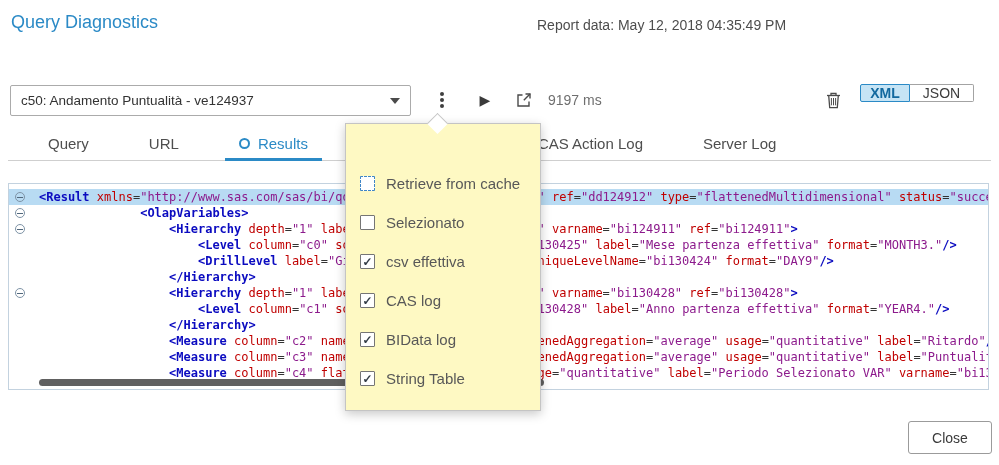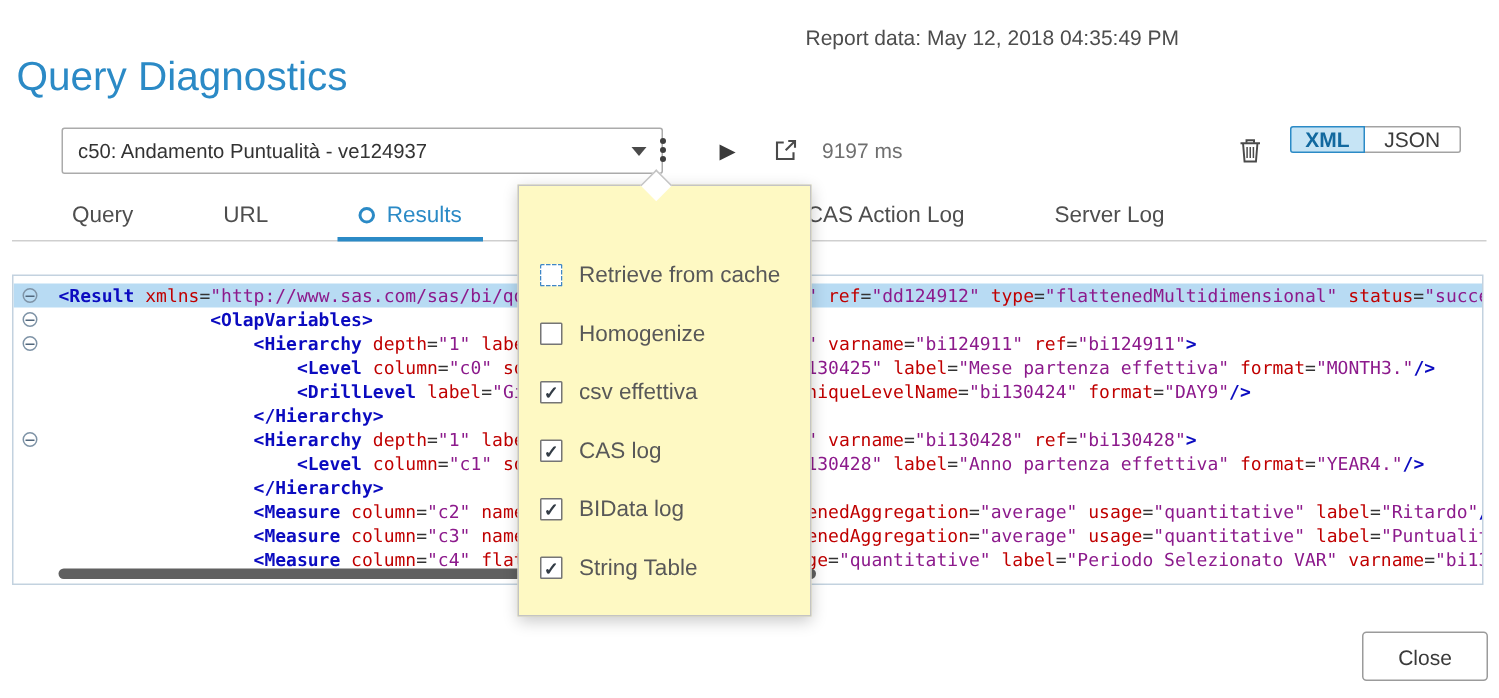--- a/index.html
+++ b/index.html
@@ -1,25 +1,25 @@
 <!DOCTYPE html>
 <html lang="en" style="--accent: #2b8ac6; --selection: #b8dbf3; --xml-tag: #0b0bc0; --xml-attr: #c00000; --xml-value: #8c1a8c; --check: #333c46;"><head>
 <meta charset="utf-8">
 <style>
   html,body{margin:0;padding:0;background:#fff;}
   .app{position:relative;width:999px;height:465px;background:#fff;overflow:hidden;
        font-family:"Liberation Sans",sans-serif;color:#333;}
   button{border:none;background:transparent;padding:0;cursor:pointer;font-family:inherit;}
 
-  .title{position:absolute;left:11px;top:12px;font-size:27px;color:var(--accent,#2b8ac6);font-weight:400;margin-top:24px;}
+  .title{position:absolute;left:11px;top:12px;font-size:18px;color:var(--accent,#2b8ac6);font-weight:400;}
   .report-date{position:absolute;left:537px;top:17px;font-size:14px;color:#4d4d4d;}
 
   .select{position:absolute;left:10px;top:85px;width:401px;height:31px;box-sizing:border-box;
           border:1px solid #ababab;border-radius:2px;background:#fff;display:flex;align-items:center;
-          padding:0 10px;font-size:13.5px;color:#333;cursor:pointer;margin-left:31px;}
+          padding:0 10px;font-size:13.5px;color:#333;cursor:pointer;}
   .select-text{flex:1;white-space:nowrap;overflow:hidden;}
   .caret{width:0;height:0;border-left:5px solid transparent;border-right:5px solid transparent;
          border-top:6px solid #4a4a4a;margin-left:8px;}
 
   .icon-btn{position:absolute;width:26px;height:30px;display:flex;align-items:center;justify-content:center;}
   .kebab{left:429px;top:85px;}
   .kebab-dot{width:4px;height:4px;border-radius:50%;background:#3f3f3f;display:block;
              box-shadow:0 -6px 0 #3f3f3f,0 6px 0 #3f3f3f;}
   .play{left:472px;top:85px;font-size:14px;color:#3a3a3a;}
   .export{left:511px;top:85px;}
@@ -158,21 +158,21 @@
 
   <div class="popup">
     <span class="popup-arrow"></span>
     <div id="menu-items">
         <div class="menu-item">
           <span class="cb focused"></span>
           <span>Retrieve from cache</span>
         </div>
         <div class="menu-item">
           <span class="cb"></span>
-          <span>Homogenize</span>
+          <span>Selezionato</span>
         </div>
         <div class="menu-item">
           <span class="cb checked">✓</span>
           <span>csv effettiva</span>
         </div>
         <div class="menu-item">
           <span class="cb checked">✓</span>
           <span>CAS log</span>
         </div>
         <div class="menu-item">

